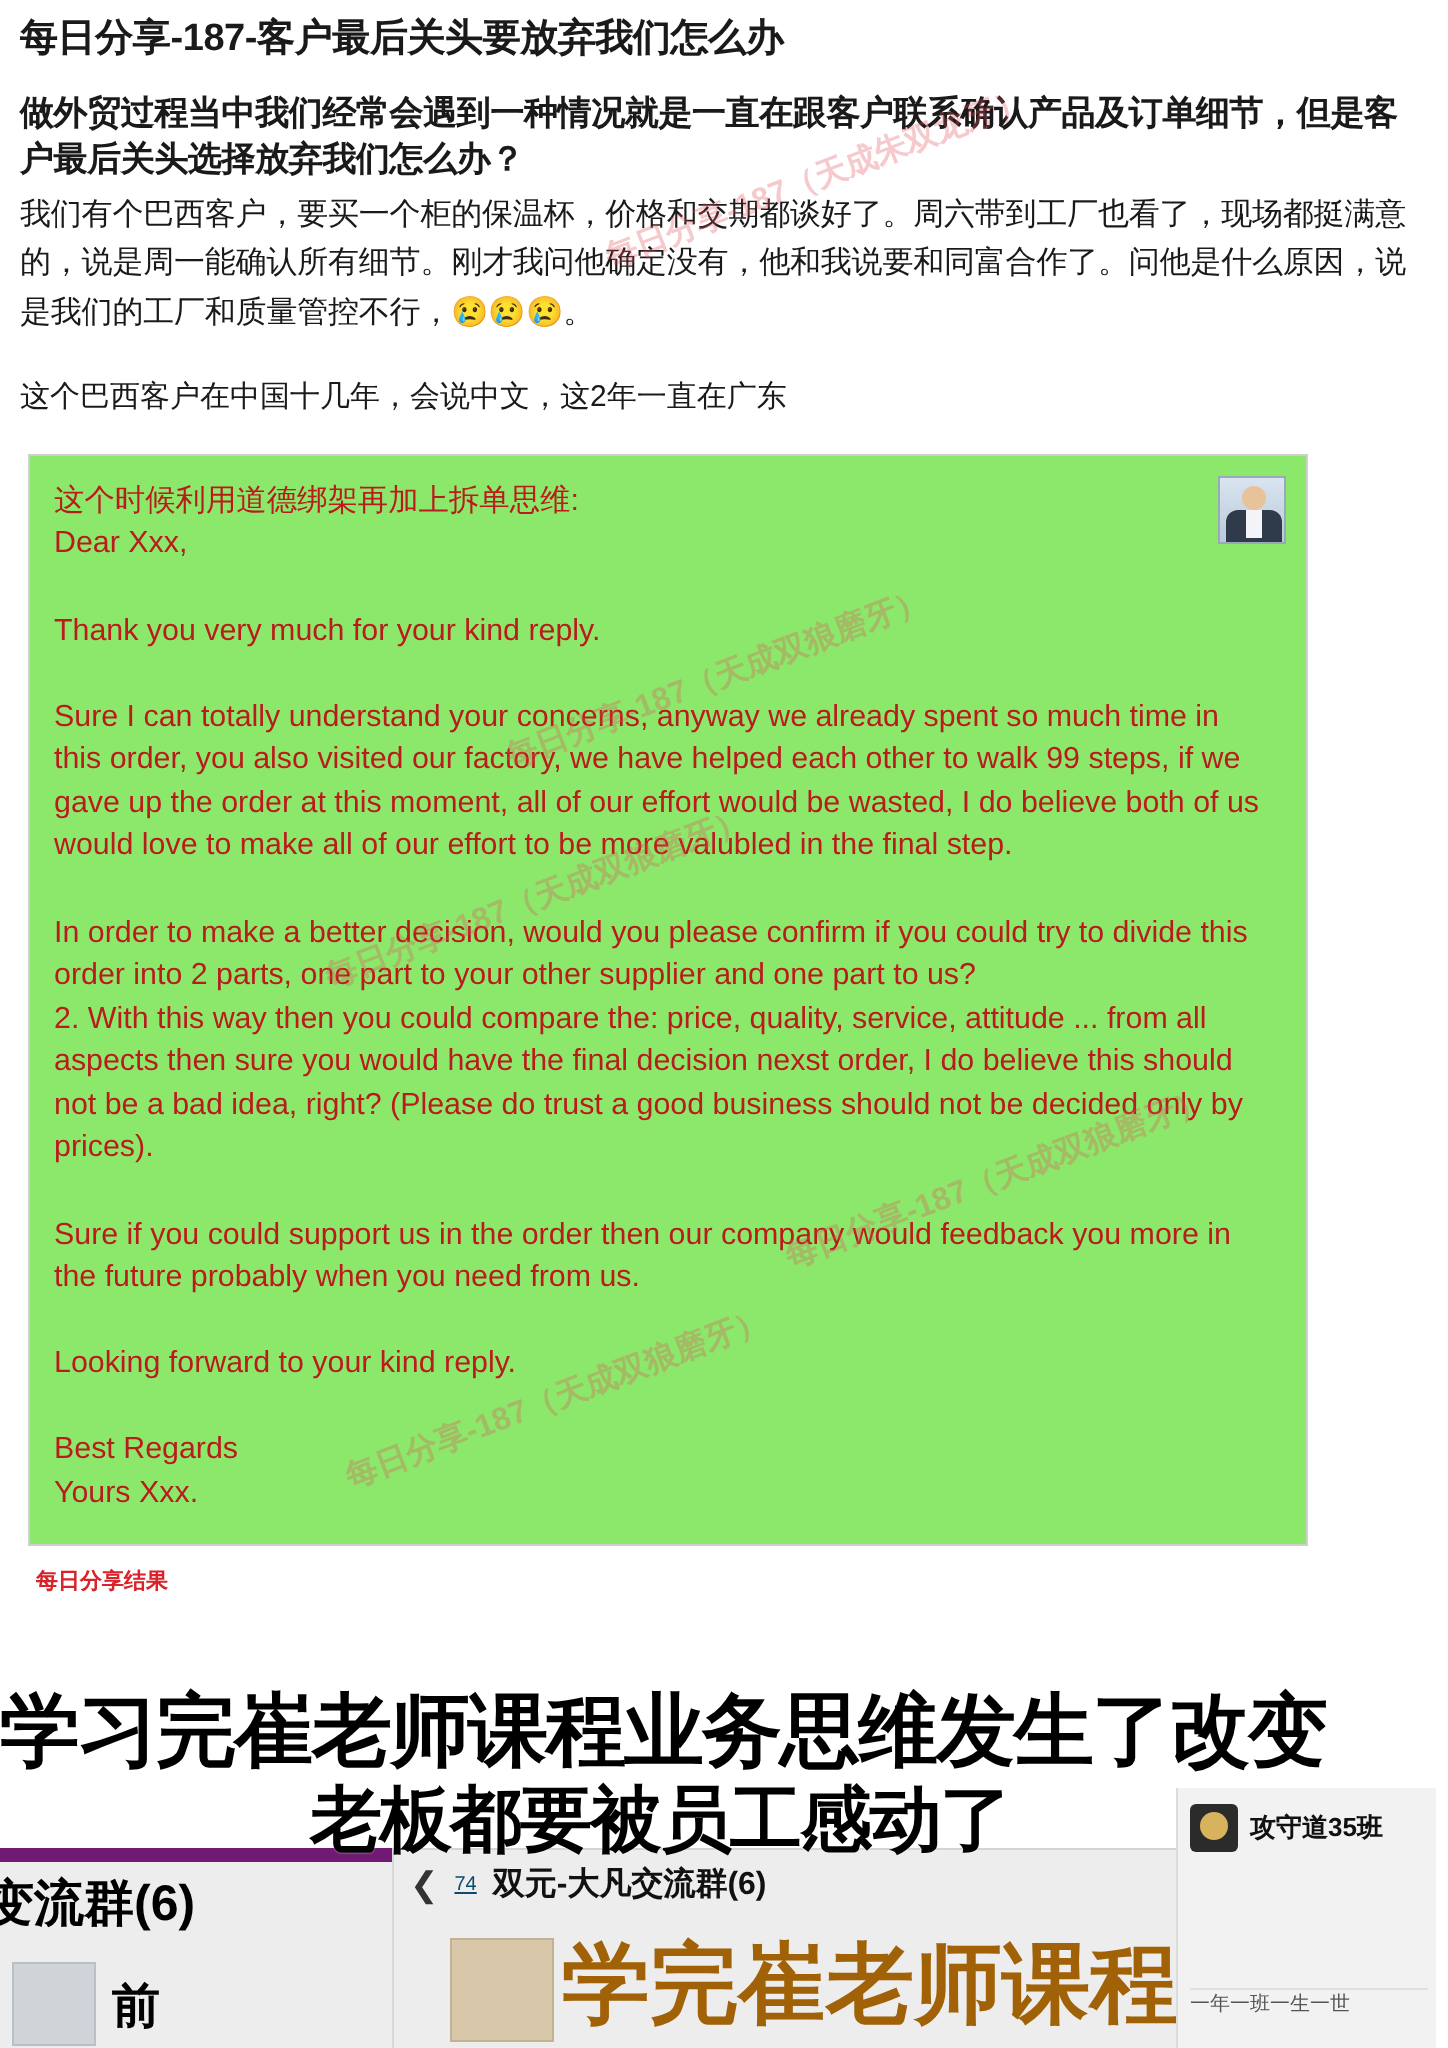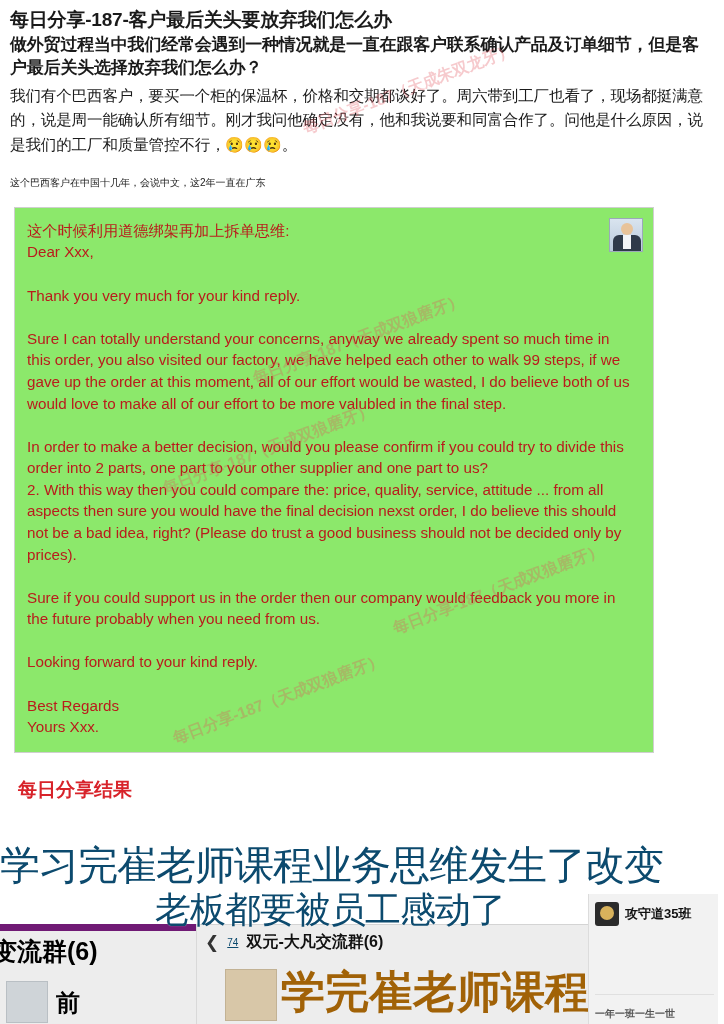--- a/index.html
+++ b/index.html
@@ -21,41 +21,41 @@
     width: 724px;
     height: 1024px;
     padding: 8px 10px 0 10px;
   }
 
   
   .title {
     font-size: 19px;
     font-weight: bold;
     line-height: 1.25;
-    margin: 0 0 2px 0;
+    margin: 0 0 14px 0;
     letter-spacing: -0.2px;
   }
   .subtitle {
     font-size: 17px;
     font-weight: bold;
     line-height: 1.35;
     margin: 0 0 4px 0;
     letter-spacing: -0.2px;
   }
 
   
   .para {
     font-size: 15.5px;
     line-height: 1.58;
     margin: 0 0 18px 0;
     letter-spacing: -0.1px;
   }
   .para .emo { font-size: 15px; letter-spacing: 0px; }
   .para2 {
-    font-size: 10px;
+    font-size: 15px;
     line-height: 1.58;
     margin: 0 0 16px 0;
   }
 
   
   .letter-wrap {
     position: relative;
     width: 640px;
     margin: 0 0 0 4px;
     background: #8ce86b;
@@ -99,22 +99,22 @@
     position: absolute;
     left: 13px; top: 16px;
     width: 8px; height: 14px;
     background: #f2f4f7;
   }
 
   
   .result {
     color: #d8232a;
     font-weight: bold;
-    font-size: 19px;
-    margin: 24px 0 6px 8px;
+    font-size: 11px;
+    margin: 10px 0 6px 8px;
   }
 
   
   .collage {
     position: absolute;
     left: 0;
     top: 838px;
     width: 724px;
     height: 186px;
     overflow: hidden;
@@ -197,31 +197,30 @@
   .c-right .ava2::after {
     content: ""; position: absolute; left: 5px; top: 4px;
     width: 14px; height: 14px; border-radius: 50%;
     background: #d8b25c;
   }
   .c-right .rtext { font-size: 13px; font-weight: bold; color: #111; }
   .c-right .line {
     position: absolute; left: 6px; right: 4px; top: 100px;
     font-size: 10px; color: #555; white-space: nowrap;
     border-top: 1px solid #e0e0e0;
-    padding-top: 12px;
-    font-weight: bold;
+    padding-top: 0;
   }
 
   
   .banner1, .banner2 {
     position: absolute;
     width: 660px;
     text-align: center;
-    color: #0c4a6e;
-    font-weight: normal;
+    color: #000000;
+    font-weight: bold;
     white-space: nowrap;
     z-index: 6;
     letter-spacing: -1px;
     text-shadow: 0 0 1px rgba(255,255,255,0.7);
   }
   .banner1 { top: 0px; font-size: 40px; }
   .banner2 { top: 48px; font-size: 36px; }
 
   
   .wm {

